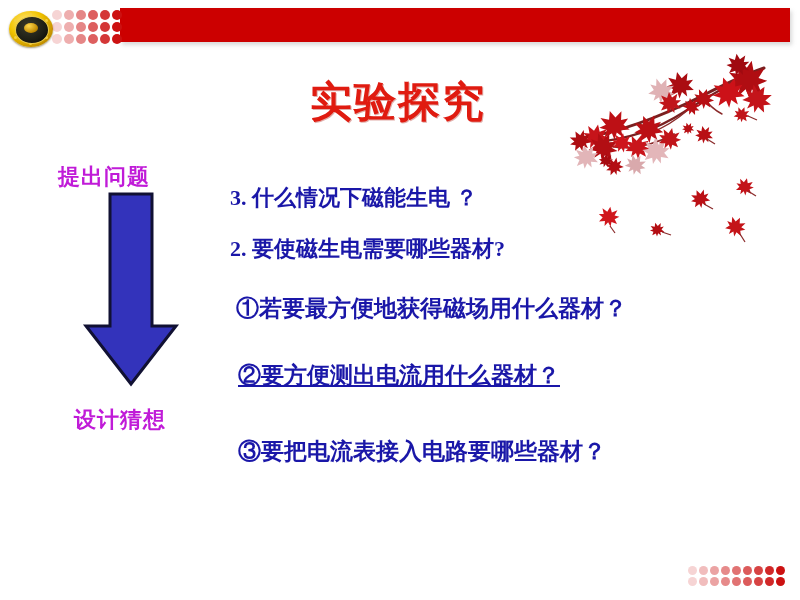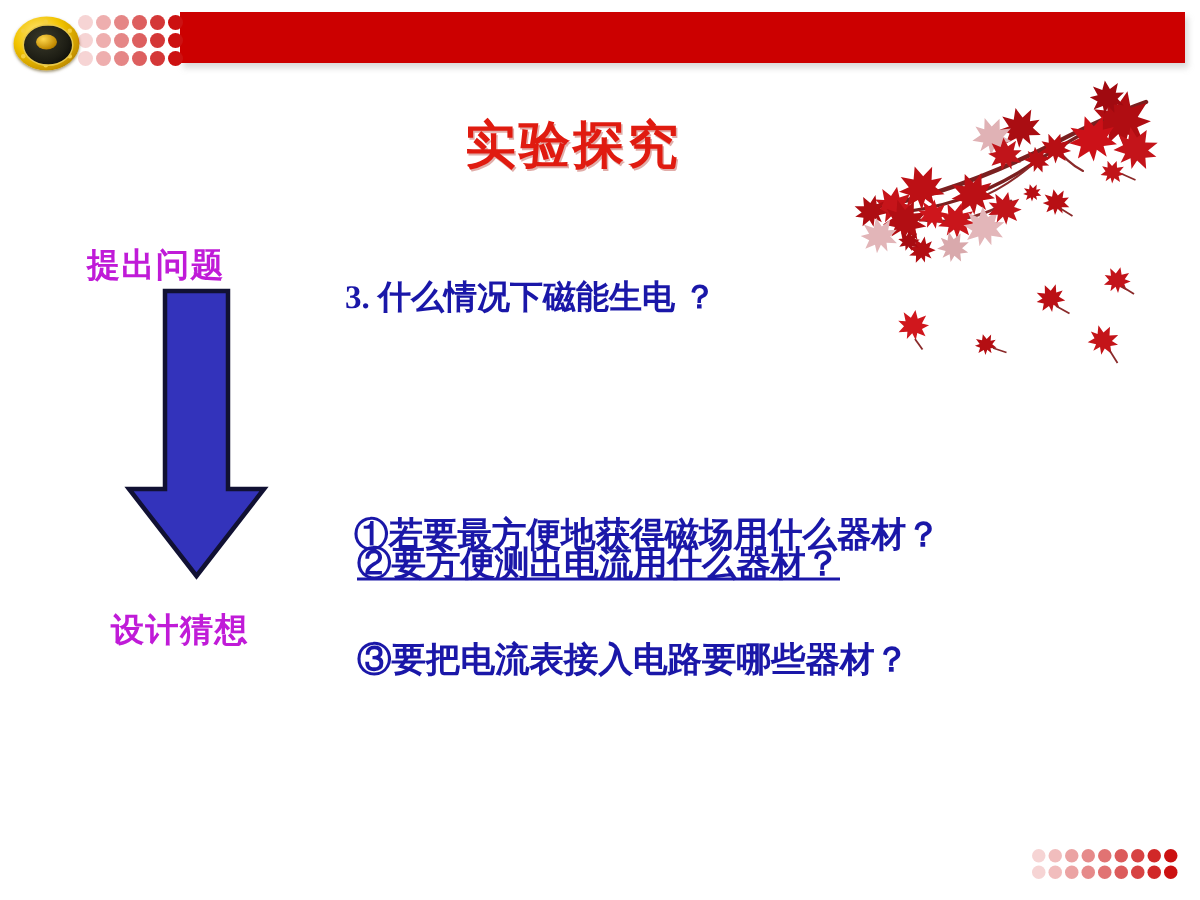--- a/index.html
+++ b/index.html
@@ -92,21 +92,21 @@
     gap: 2px;
   }
   #footer-dots .dot { width: 9px; height: 9px; }
 
   
   #slide-title {
     position: absolute;
     left: 310px;
     top: 74px;
     font-family: "Liberation Serif", "DejaVu Serif", serif;
-    font-size: 34px;
+    font-size: 42px;
     font-weight: bold;
     color: #E01B10;
     letter-spacing: 2px;
     white-space: nowrap;
     text-shadow: 1px 1px 0 rgba(170,20,10,0.35);
   }
 
   
   #stage-top-label, #stage-bottom-label {
     position: absolute;
@@ -132,23 +132,23 @@
   .body-line {
     position: absolute;
     font-family: "Liberation Serif", "DejaVu Serif", serif;
     font-weight: bold;
     color: #1A17A8;
     white-space: nowrap;
     letter-spacing: 0px;
   }
   #q-line-1 { left: 230px; top: 183px; font-size: 22px; }
   #q-line-2 { left: 230px; top: 234px; font-size: 22px; }
-  #q-line-3 { left: 236px; top: 293px; font-size: 23px; margin-top: 48px; }
+  #q-line-3 { left: 236px; top: 293px; font-size: 23px; }
   #q-line-4 { left: 238px; top: 360px; font-size: 23px; }
-  #q-line-5 { left: 238px; top: 424px; font-size: 23px; }
+  #q-line-5 { left: 238px; top: 436px; font-size: 23px; }
 
   
   #maple-decoration {
     position: absolute;
     left: 552px;
     top: 46px;
     width: 250px;
     height: 215px;
     pointer-events: none;
   }
@@ -196,20 +196,21 @@
   <div id="slide-title" style="color: rgb(224, 27, 16);">实验探究</div>
 
   <div id="stage-top-label" style="color: rgb(192, 27, 216);">提出问题</div>
   <div id="stage-bottom-label" style="color: rgb(192, 27, 216);">设计猜想</div>
 
   <svg id="flow-arrow" viewBox="0 0 106 196">
     <polygon points="32,2 74,2 74,134 98,134 53,192 8,134 32,134" fill="#3333BB" stroke="#111133" stroke-width="3" stroke-linejoin="miter"></polygon>
   </svg>
 
   <div class="body-line" id="q-line-1" style="color: rgb(26, 23, 168);">3. 什么情况下磁能生电 ？</div>
+  <div class="body-line" id="q-line-2" style="color: rgb(26, 23, 168);">2. 要使磁生电需要哪些器材?</div>
   <div class="body-line" id="q-line-3" style="color: rgb(26, 23, 168);">①若要最方便地获得磁场用什么器材？</div>
   <div class="body-line" id="q-line-4" style="color: rgb(26, 23, 168); text-decoration: underline;">②要方便测出电流用什么器材？</div>
   <div class="body-line" id="q-line-5" style="color: rgb(26, 23, 168);">③要把电流表接入电路要哪些器材？</div>
 
   <svg id="maple-decoration" viewBox="0 0 250 215">
     <g id="maple-branches">
       <path d="M30,92 C70,86 110,70 150,50 C175,37 195,28 212,22" stroke="#7A2020" stroke-width="3" fill="none" stroke-linecap="round"></path>
       <path d="M42,96 C72,94 104,84 132,66 C150,54 168,44 186,34" stroke="#7A2020" stroke-width="2.2" fill="none" stroke-linecap="round"></path>
       <path d="M58,100 C78,104 100,100 122,88" stroke="#8A2A2A" stroke-width="1.8" fill="none" stroke-linecap="round"></path>
       <path d="M100,86 C112,82 124,74 136,64" stroke="#8A2A2A" stroke-width="1.4" fill="none" stroke-linecap="round"></path>

